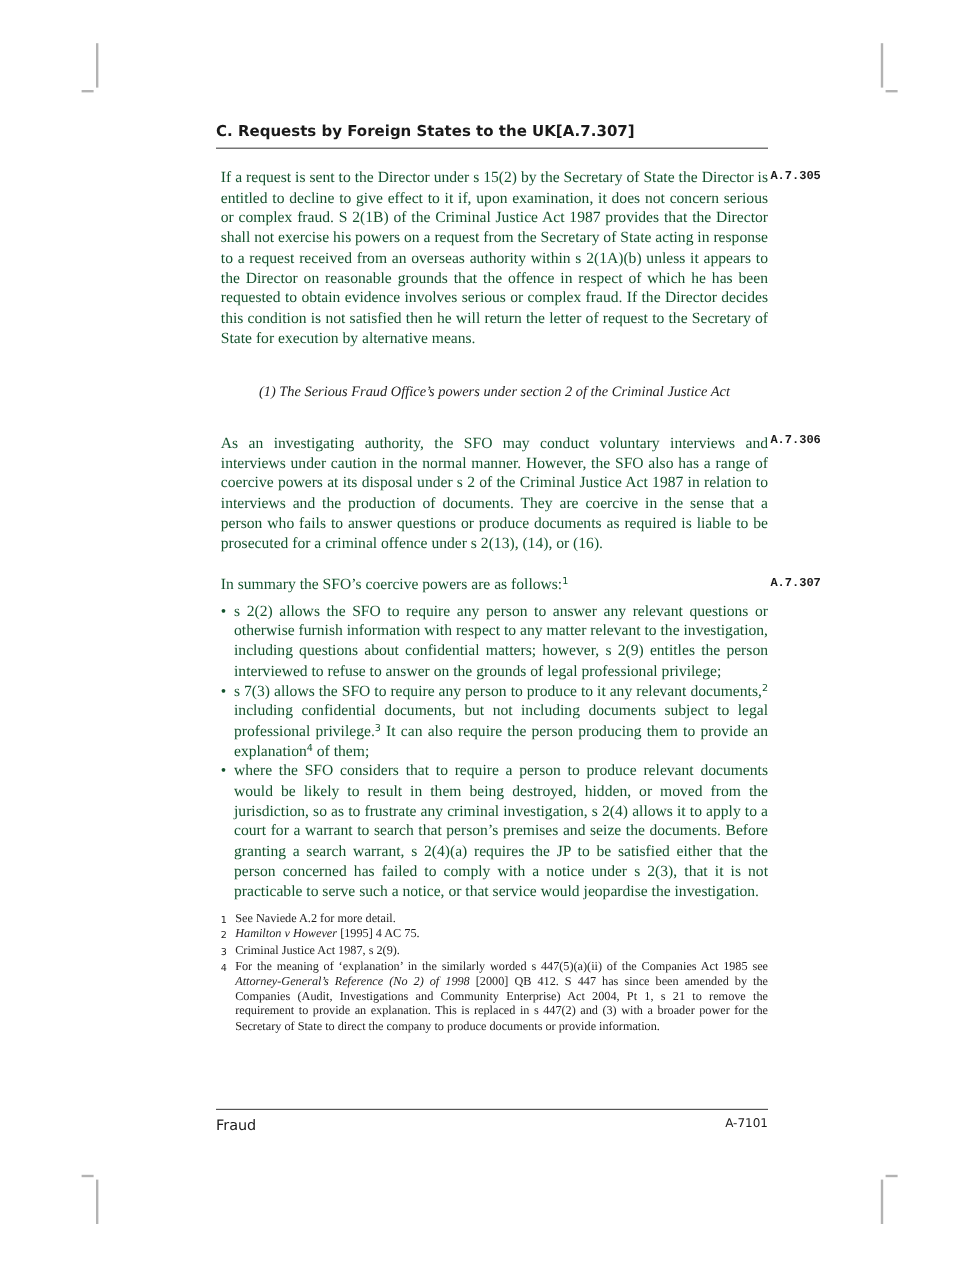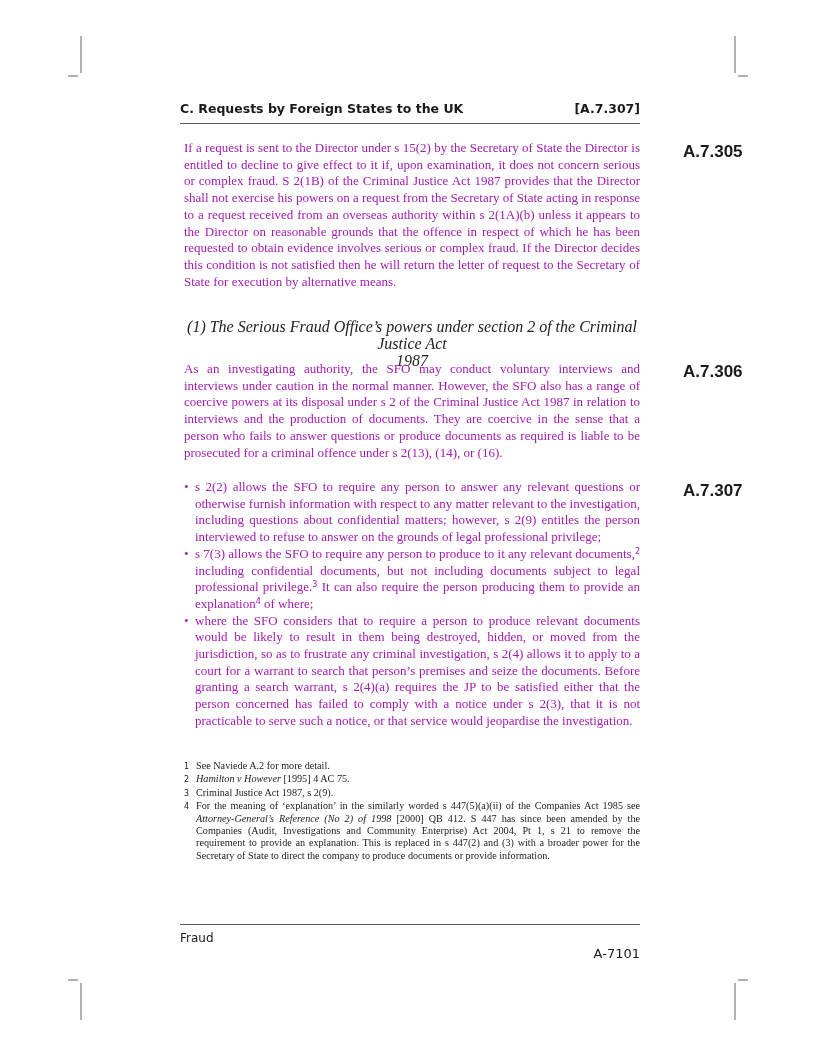--- a/index.html
+++ b/index.html
@@ -1,54 +1,54 @@
 <!DOCTYPE html>
 <html><head>
 <meta charset="utf-8">
 <style>
   html, body { margin: 0; padding: 0; background: #ffffff; }
   body { width: 816px; height: 1056px; position: relative; overflow: hidden; }
   .crop { position: absolute; background: #b3b3b3; }
   #running-head {
     position: absolute; left: 180px; top: 101px; width: 460px;
-    display: flex; justify-content: space-between;
+    display: flex; 
     font-family: "DejaVu Sans", sans-serif; font-weight: bold; font-size: 12.5px; color: #1a1a1a;
   }
   #head-rule { position: absolute; left: 180px; top: 123px; width: 460px; height: 1px; background: #555; }
   .para {
     position: absolute; left: 184px; width: 456px;
-    font-family: "Liberation Serif", serif; font-size: 13px; line-height: 16.7px; color: #a21caf;
+    font-family: "Liberation Serif", serif; font-size: 13px; line-height: 16.7px; color: #14532d;
     text-align: justify; hyphens: manual;
   }
   .marg {
-    position: absolute; left: 683px;
-    font-family: Liberation Sans, sans-serif; font-weight: bold; font-size: 17px; color: #1a1a1a;
+    position: absolute; left: 642px;
+    font-family: Liberation Mono, monospace; font-weight: bold; font-size: 10px; color: #1a1a1a;
   }
   .subhead {
     position: absolute; left: 184px; width: 456px; text-align: center;
-    font-family: "Liberation Serif", serif; font-style: italic; font-size: 16px; line-height: 17px; color: #222;
+    font-family: "Liberation Serif", serif; font-style: italic; font-size: 12px; line-height: 17px; color: #222;
   }
   ul.bullets { list-style: none; margin: 0; padding: 0; }
   ul.bullets li { position: relative; padding-left: 11px; margin: 0; }
   ul.bullets li .bul { position: absolute; left: 0; top: 0; }
   sup.fn { font-family: "DejaVu Sans", sans-serif; font-size: 8px; vertical-align: 4px; line-height: 0; }
   .footnotes {
     position: absolute; left: 184px; width: 456px;
     font-family: "Liberation Serif", serif; font-size: 10.2px; line-height: 12.4px; color: #222;
   }
   .fnrow { display: flex; }
   .fnnum { font-family: "DejaVu Sans", sans-serif; font-size: 8px; width: 12px; flex: 0 0 12px; padding-top: 1px; }
   .fntext { flex: 1; text-align: justify; }
   #foot-rule { position: absolute; left: 180px; top: 924px; width: 460px; height: 1px; background: #555; }
   #running-foot {
     position: absolute; left: 180px; top: 931px; width: 460px;
     display: flex; justify-content: space-between;
     font-family: "DejaVu Sans", sans-serif; font-size: 12px; color: #1a1a1a;
   }
-  #running-foot .pg { font-size: 13px; margin-top: 15px; }
+  #running-foot .pg { font-size: 10px; }
 </style>
 </head>
 <body>
 
 <div class="crop" style="left:80px;top:36px;width:2px;height:37px;"></div>
 <div class="crop" style="left:68px;top:75px;width:10px;height:2px;"></div>
 <div class="crop" style="left:734px;top:36px;width:2px;height:37px;"></div>
 <div class="crop" style="left:738px;top:75px;width:10px;height:2px;"></div>
 <div class="crop" style="left:68px;top:979px;width:10px;height:2px;"></div>
 <div class="crop" style="left:80px;top:983px;width:2px;height:37px;"></div>
@@ -59,35 +59,35 @@
   <span>C. Requests by Foreign States to the UK</span>
   <span>[A.7.307]</span>
 </div>
 <div id="head-rule"></div>
 
 <div class="para" style="top:140px;">If a request is sent to the Director under s 15(2) by the Secretary of State the Director is entitled to decline to give effect to it if, upon examination, it does not concern serious or complex fraud. S 2(1B) of the Criminal Justice Act 1987 provides that the Director shall not exercise his powers on a request from the Secretary of State acting in response to a request received from an overseas authority within s 2(1A)(b) unless it appears to the Director on reasonable grounds that the offence in respect of which he has been requested to obtain evidence involves serious or complex fraud. If the Director decides this condition is not satisfied then he will return the letter of request to the Secretary of State for execution by alternative means.</div>
 <div class="marg" style="top:142px;">A.7.305</div>
 
 <div class="subhead" style="top:318px;">
   <div>(1)  The Serious Fraud Office’s powers under section 2 of the Criminal Justice Act</div>
-  <div>1987</div>
 </div>
 
 <div class="para" style="top:361px;">As an investigating authority, the SFO may conduct voluntary interviews and interviews under caution in the normal manner. However, the SFO also has a range of coercive powers at its disposal under s 2 of the Criminal Justice Act 1987 in relation to interviews and the production of documents. They are coercive in the sense that a person who fails to answer questions or produce documents as required is liable to be prosecuted for a criminal offence under s 2(13), (14), or (16).</div>
 <div class="marg" style="top:362px;">A.7.306</div>
 
 <div class="para" style="top:479px;">
+  <div style="text-align:left;margin-bottom:5px;"><span>In summary the SFO’s coercive powers are as follows:</span><sup class="fn">1</sup></div>
   <ul class="bullets">
     <li>
       <span class="bul">•</span>
       <span>s 2(2) allows the SFO to require any person to answer any relevant questions or otherwise furnish information with respect to any matter relevant to the investigation, including questions about confidential matters; however, s 2(9) entitles the person interviewed to refuse to answer on the grounds of legal professional privilege;</span>
     </li>
     <li>
       <span class="bul">•</span>
-      <span>s 7(3) allows the SFO to require any person to produce to it any relevant documents,</span><sup class="fn">2</sup><span> including confidential documents, but not including documents subject to legal professional privilege.</span><sup class="fn">3</sup><span> It can also require the person producing them to provide an explanation</span><sup class="fn">4</sup><span> of where;</span>
+      <span>s 7(3) allows the SFO to require any person to produce to it any relevant documents,</span><sup class="fn">2</sup><span> including confidential documents, but not including documents subject to legal professional privilege.</span><sup class="fn">3</sup><span> It can also require the person producing them to provide an explanation</span><sup class="fn">4</sup><span> of them;</span>
     </li>
     <li>
       <span class="bul">•</span>
       <span>where the SFO considers that to require a person to produce relevant documents would be likely to result in them being destroyed, hidden, or moved from the jurisdiction, so as to frustrate any criminal investigation, s 2(4) allows it to apply to a court for a warrant to search that person’s premises and seize the documents. Before granting a search warrant, s 2(4)(a) requires the JP to be satisfied either that the person concerned has failed to comply with a notice under s 2(3), that it is not practicable to serve such a notice, or that service would jeopardise the investigation.</span>
     </li>
   </ul>
 </div>
 <div class="marg" style="top:481px;">A.7.307</div>
 
 <div class="footnotes" style="top:760px;">

